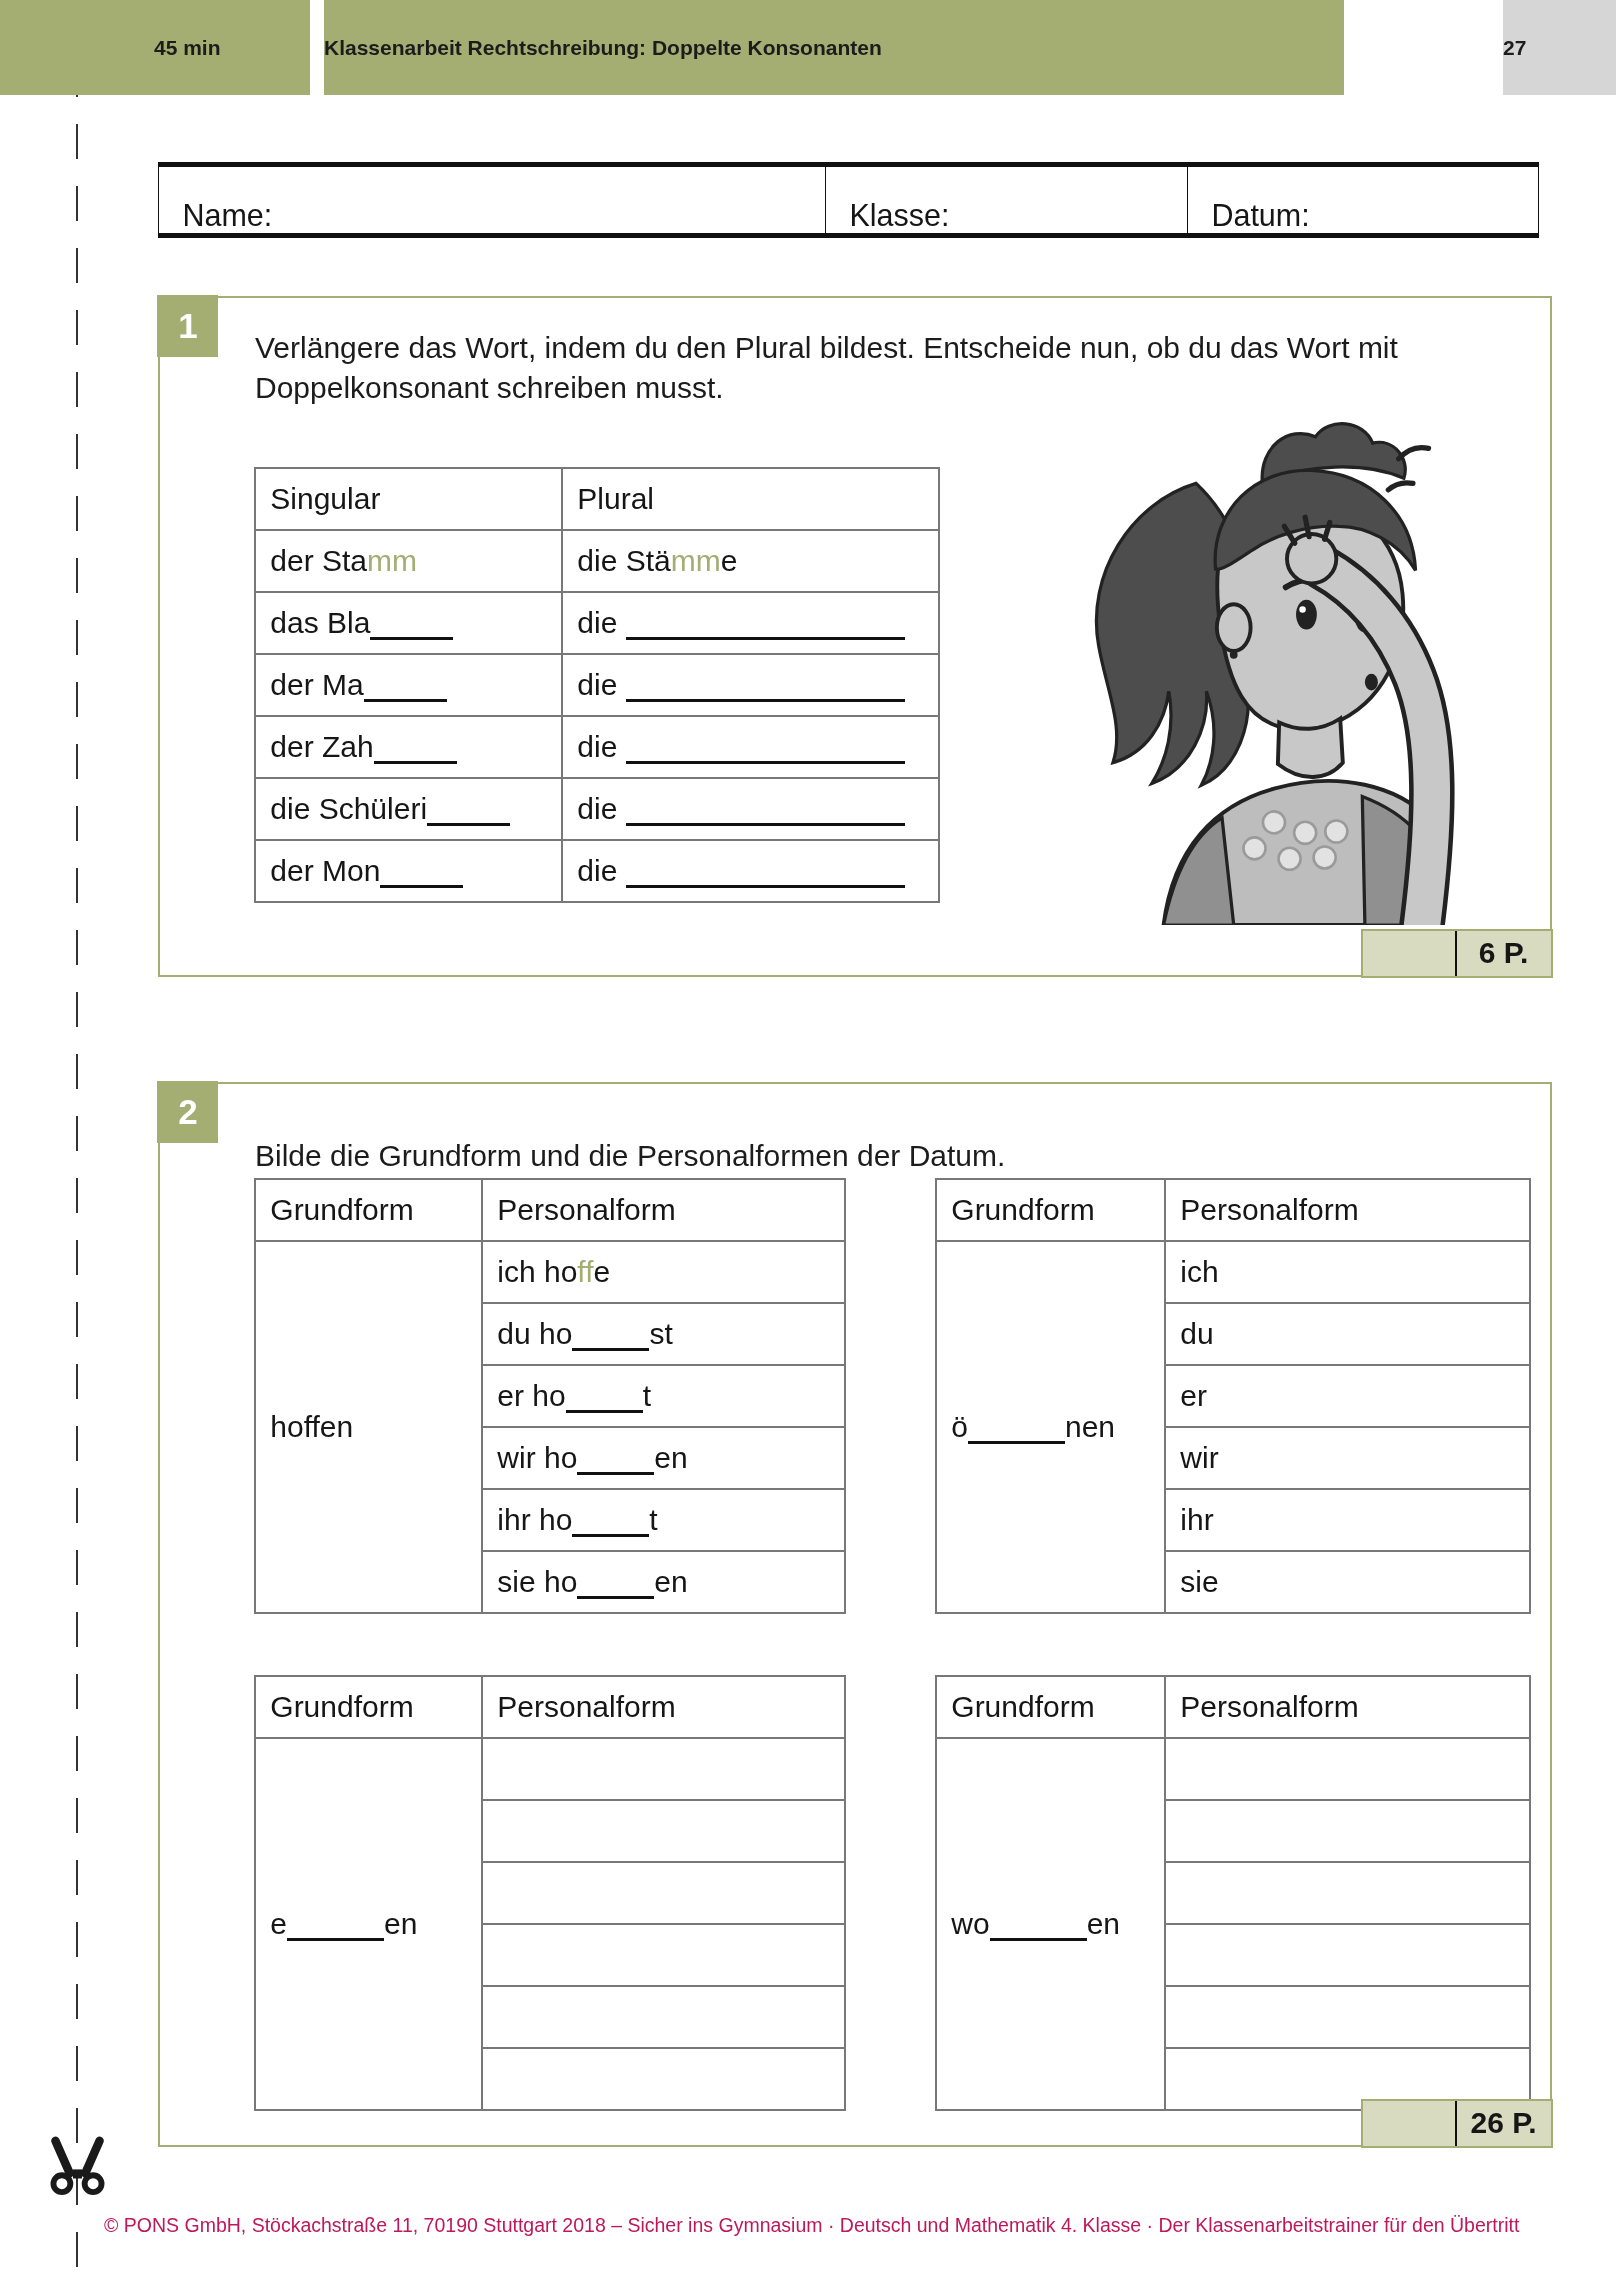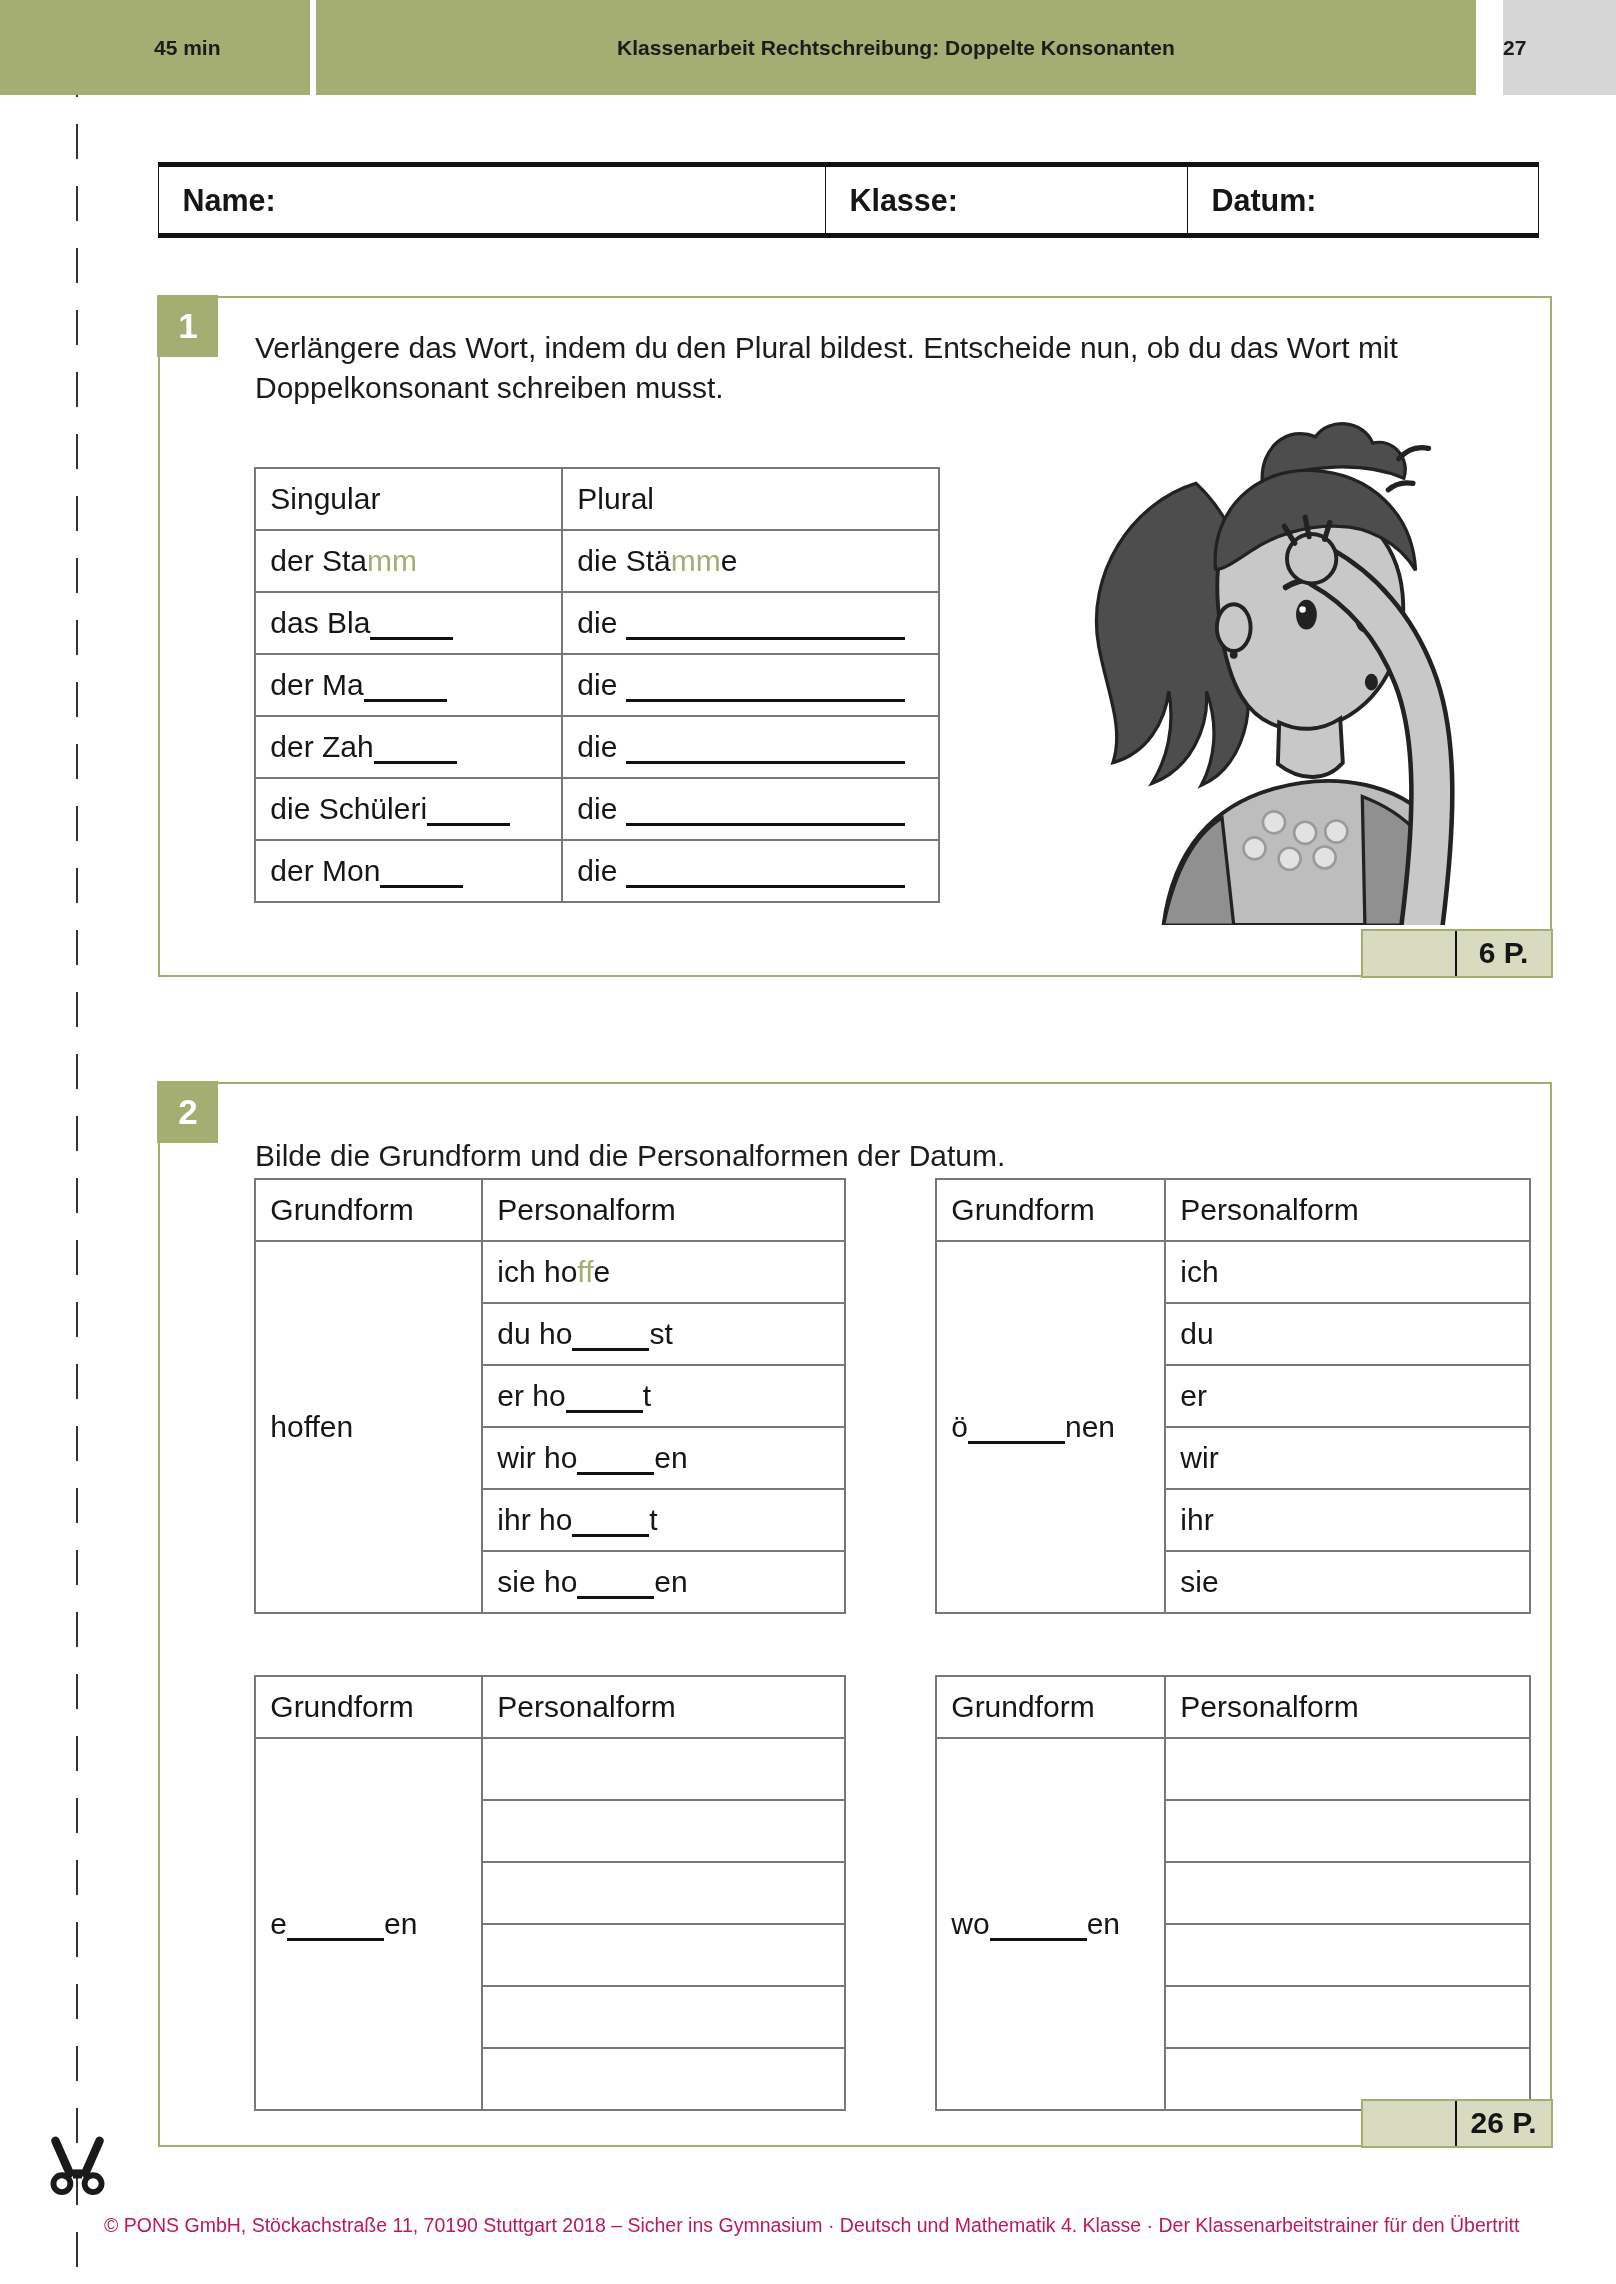--- a/index.html
+++ b/index.html
@@ -8,31 +8,31 @@
   *{margin:0;padding:0;box-sizing:border-box}
   html,body{background:#fff}
   body{
     width:1617px;height:2284px;position:relative;overflow:hidden;
     font-family:"Liberation Sans",sans-serif;color:#161616;
   }
   
   .hcell{position:absolute;top:0;height:95px;background:var(--green);
          display:flex;align-items:center;font-size:21px;font-weight:bold;color:#1c1c1c}
   .h-left{left:0;width:310px;padding-left:154px}
-  .h-mid{left:316px;width:1160px;justify-content:center}
+  .h-mid{left:324px;width:1020px;justify-content:flex-start}
   .h-right{left:1503px;width:114px;background:var(--page-gray);}
   
   .cutline{position:absolute;left:76px;top:0;bottom:0;width:1.9px;
            background:repeating-linear-gradient(180deg,#333 0 35px,transparent 35px 62px)}
   .scissors{position:absolute;left:45px;top:2133px;width:65px;height:65px}
   
   .infotable{position:absolute;left:158px;top:162px;width:1381px;height:76px;display:flex;
              border:1.9px solid #111;border-top-width:5.2px;border-bottom-width:5.2px;background:#fff}
-  .infotable .cell{display:flex;align-items:center;padding-left:23.4px;
-                   font-size:30.5px;font-weight:bold}
+  .infotable .cell{display:flex;align-items:flex-end;padding-left:23.4px;
+                   font-size:30.5px;font-weight:normal}
   .infotable .c1{width:666px}
   .infotable .c2{width:362px;border-left:1.9px solid #111}
   .infotable .c3{flex:1;border-left:1.9px solid #111}
   
   .taskbox{position:absolute;left:158px;width:1394px;border:2.6px solid var(--green);background:#fff}
   #task1{top:296px;height:681px}
   #task2{top:1082px;height:1065px}
   .tasknum{position:absolute;left:-2.6px;top:-2.6px;width:61px;height:62px;background:var(--green);
            color:#fff;font-weight:bold;font-size:35px;display:flex;align-items:center;justify-content:center}
   .instr{position:absolute;left:95px;font-size:30px;line-height:1.34;color:#1c1c1c}

